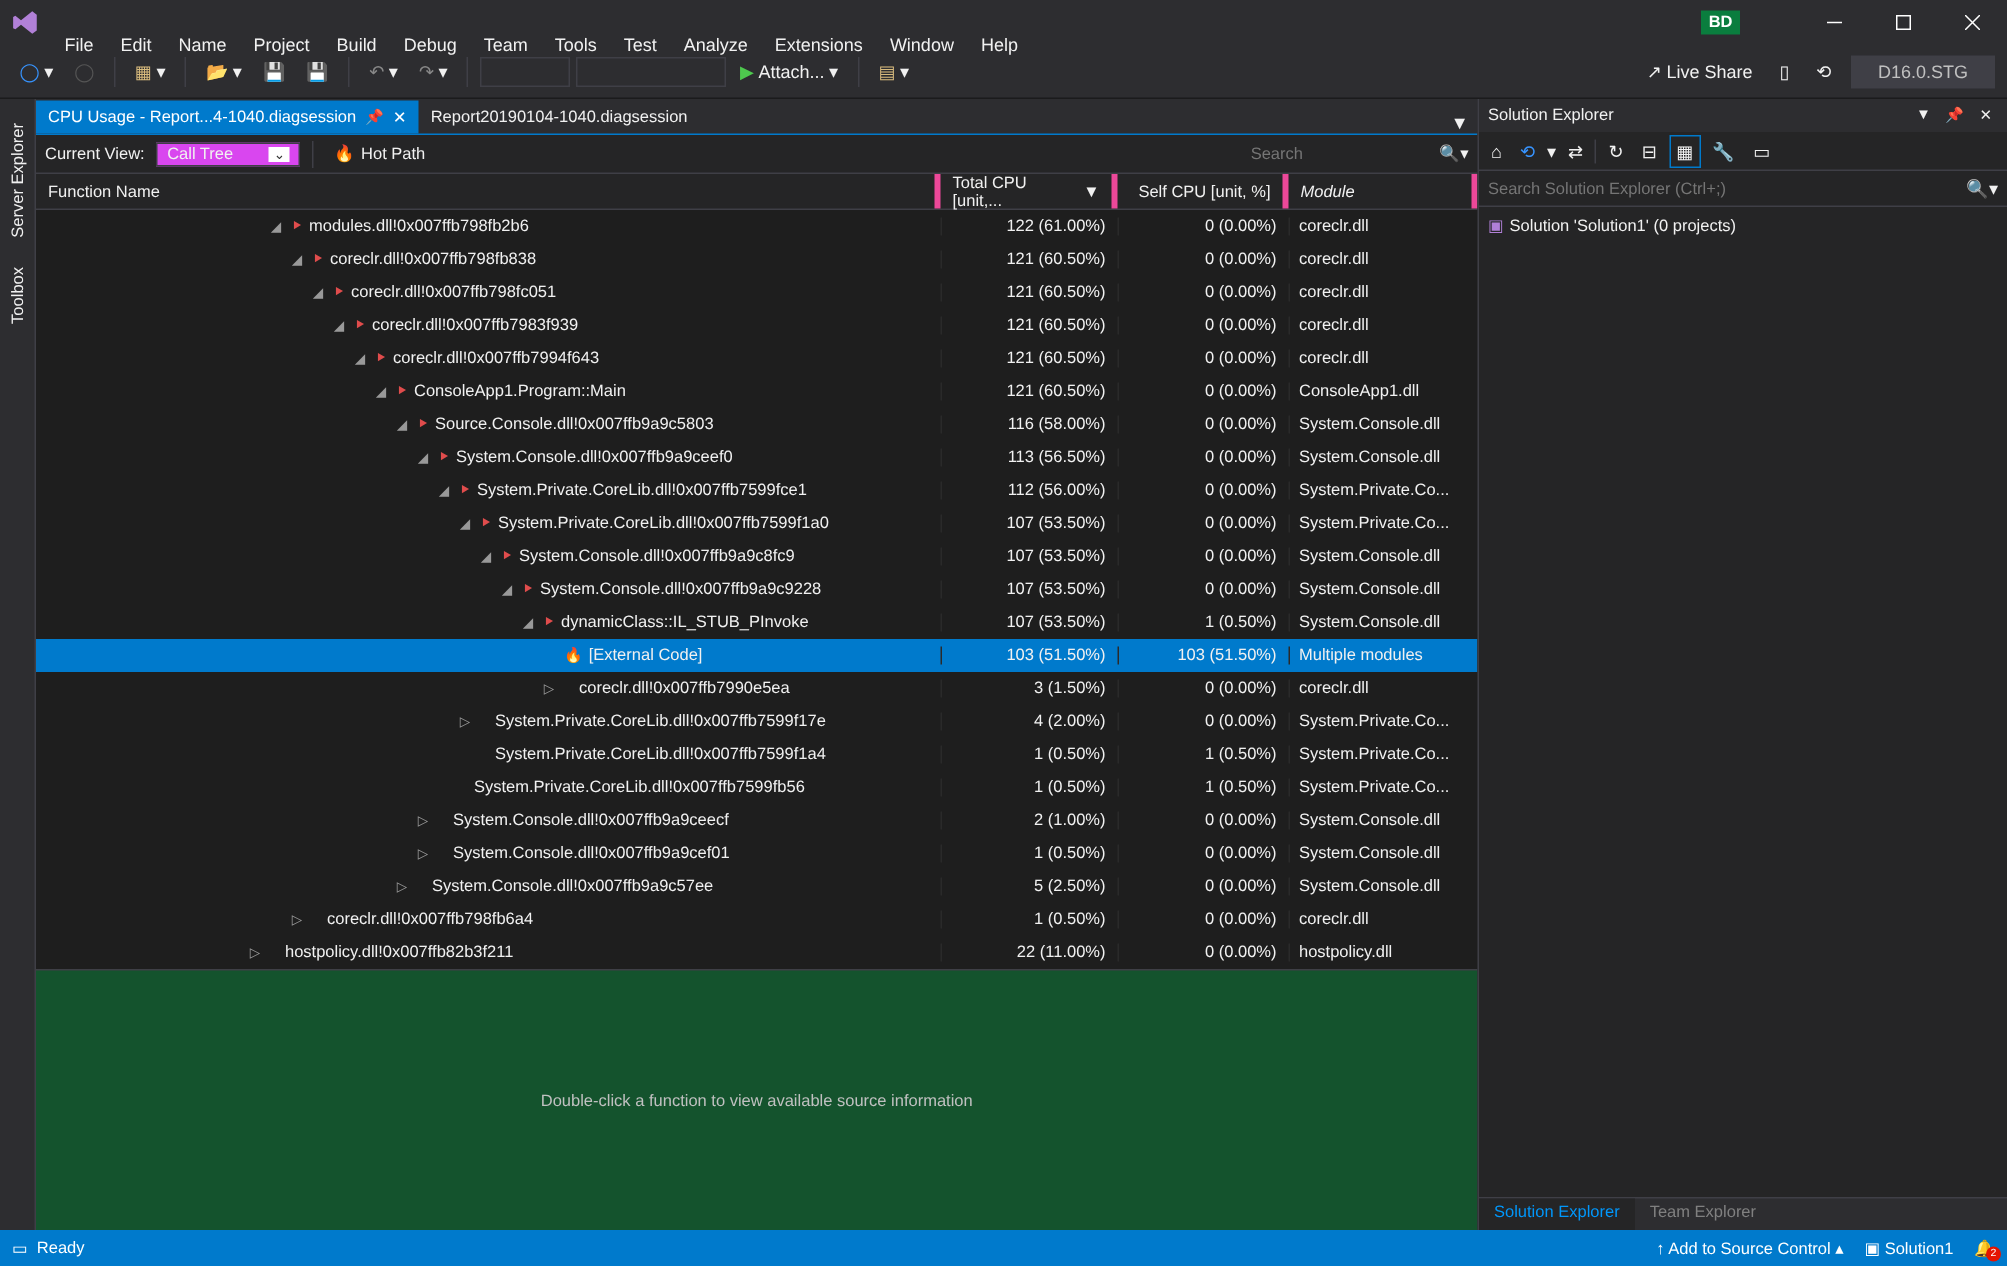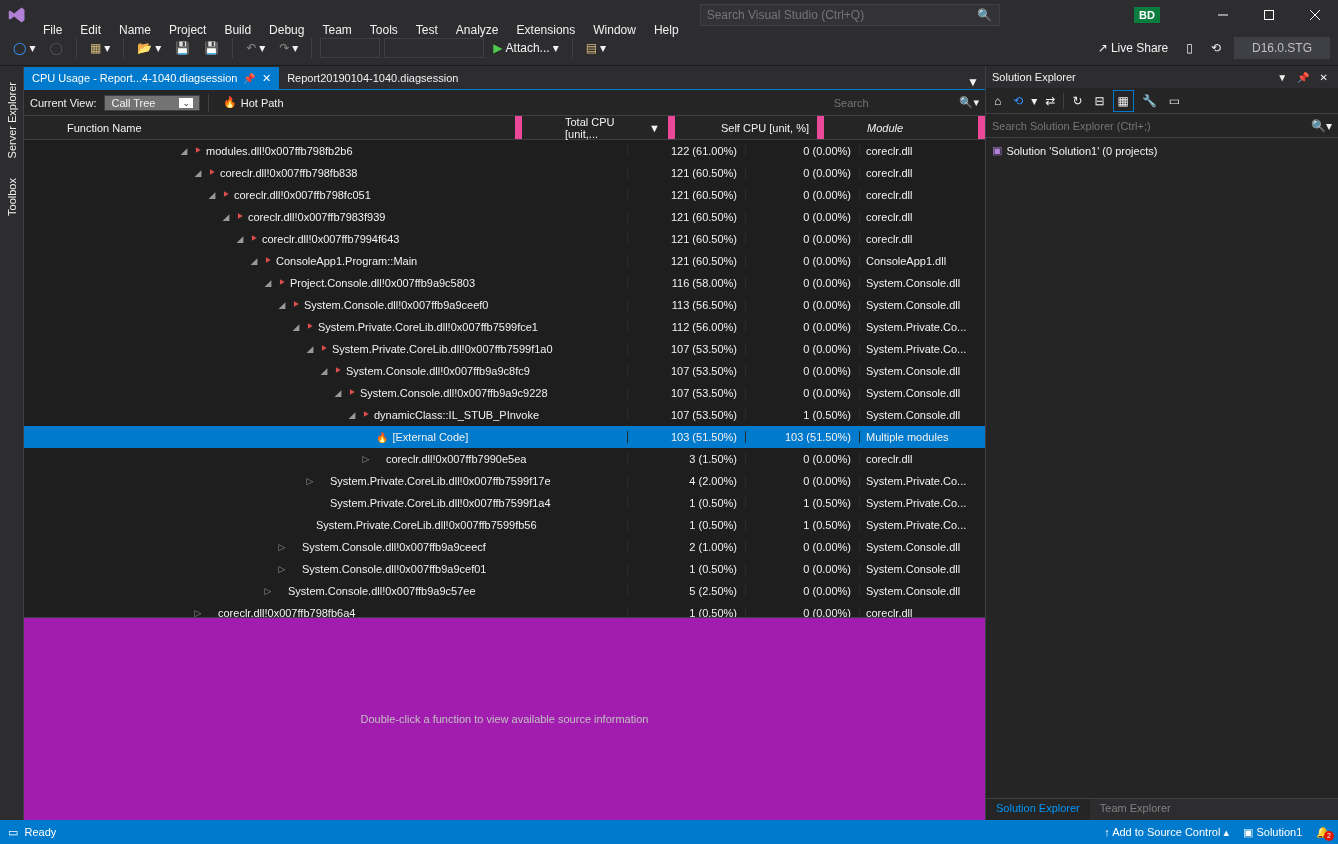--- a/index.html
+++ b/index.html
@@ -21,44 +21,44 @@
 .body { display:flex; height:calc(100% - 30px - 36px - 24px); }
 .leftrail { width:24px; background:#2d2d30; border-right:1px solid #3f3f46; display:flex; flex-direction:column; align-items:center; padding-top:8px; gap:4px; }
 .vtab { writing-mode:vertical-rl; transform:rotate(180deg); padding:8px 2px; color:#f1f1f1; font-size:11px; }
 .main { flex:1; display:flex; flex-direction:column; background:#252526; }
 .doctabs { height:24px; background:#2d2d30; display:flex; align-items:flex-end; border-bottom:1px solid #007acc; }
 .doctab { height:22px; padding:0 8px; display:flex; align-items:center; gap:6px; color:#f1f1f1; font-size:11px; }
 .doctab.active { background:#007acc; color:#fff; }
 .doctab .pin { font-size:10px; }
 .doctab .close { font-size:11px; }
 .viewbar { height:26px; background:#252526; border-bottom:1px solid #3f3f46; display:flex; align-items:center; padding:0 6px; gap:8px; font-size:11px; }
-.viewbar .combo { background:#737373; border:1px solid #3f3f46; padding:1px 6px; display:flex; align-items:center; gap:24px; }
+.viewbar .combo { background:#d946ef; border:1px solid #3f3f46; padding:1px 6px; display:flex; align-items:center; gap:24px; }
 .hotpath { display:flex; align-items:center; gap:4px; padding:2px 6px; }
 .flame { color:#ff8c00; }
 .viewbar .search { margin-left:auto; display:flex; align-items:center; gap:6px; }
 .viewbar .search input { background:transparent; border:none; color:#f1f1f1; outline:none; width:120px; font-size:11px; }
 .gridhead { height:24px; background:#252526; border-bottom:1px solid #3f3f46; display:flex; font-size:11px; }
-.gridhead > div { border-right:7px solid #ec4899; padding:4px 8px; display:flex; align-items:center;margin-left:35px; }
+.gridhead > div { border-right:4px solid #ec4899; padding:4px 8px; display:flex; align-items:center; }
 .col-fn { flex:1; }
 .col-tc { width:118px; justify-content:flex-end; }
 .col-sc { width:114px; justify-content:flex-end; }
 .col-md { width:126px;font-style:italic; }
 .gridbody { flex:1; overflow-y:auto; background:#1e1e1e; }
 .gridbody::-webkit-scrollbar { width:14px; }
 .gridbody::-webkit-scrollbar-track { background:#3e3e42; }
 .gridbody::-webkit-scrollbar-thumb { background:#686868; }
 .row { height:22px; display:flex; align-items:center; font-size:11px; border-bottom:0px solid #2a2a2a; }
 .row.selected { background:#007acc; }
 .row .c-fn { flex:1; display:flex; align-items:center; overflow:hidden; white-space:nowrap; }
 .row .c-tc { width:118px; text-align:right; padding-right:8px; border-left:1px solid #2a2a2a; }
 .row .c-sc { width:114px; text-align:right; padding-right:8px; border-left:1px solid #2a2a2a; }
 .row .c-md { width:126px; padding-left:6px; border-left:1px solid #2a2a2a; overflow:hidden; text-overflow:ellipsis; white-space:nowrap; }
 .expander { width:12px; display:inline-flex; justify-content:center; color:#999; font-size:9px; }
 .fn-icon { color:#e04c4c; font-size:10px; margin:0 4px; }
-.detail { height:203px; border-top:1px solid #3f3f46; background:#a21caf; display:flex; align-items:center; justify-content:center; color:#c0c0c0; font-size:11px; }
+.detail { height:174px; border-top:1px solid #3f3f46; background:#14532d; display:flex; align-items:center; justify-content:center; color:#c0c0c0; font-size:11px; }
 .right-panel { width:353px; background:#252526; border-left:1px solid #3f3f46; display:flex; flex-direction:column; }
 .rp-title { height:22px; background:#2d2d30; display:flex; align-items:center; padding:0 6px; font-size:11px; }
 .rp-title .btns { margin-left:auto; display:flex; gap:2px; }
 .rp-title .btns span { padding:2px 4px; font-size:10px; }
 .rp-toolbar { height:26px; background:#252526; border-bottom:1px solid #3f3f46; display:flex; align-items:center; gap:4px; padding:0 4px; }
 .rp-toolbar .tbtn { padding:3px 4px; }
 .rp-toolbar .tbtn.active { border:1px solid #007acc; }
 .rp-search { height:24px; border-bottom:1px solid #3f3f46; display:flex; align-items:center; padding:0 6px; }
 .rp-search input { flex:1; background:transparent; border:none; color:#f1f1f1; outline:none; font-size:11px; }
 .rp-tree { flex:1; padding:4px 6px; font-size:11px; }
@@ -89,24 +89,20 @@
       <span>Build</span>
       <span>Debug</span>
       <span>Team</span>
       <span>Tools</span>
       <span>Test</span>
       <span>Analyze</span>
       <span>Extensions</span>
       <span>Window</span>
       <span>Help</span>
     </div>
-  <div class="searchbox">
-    <input placeholder="Search Visual Studio (Ctrl+Q)" style="">
-    <span>🔍</span>
-  </div>
   <div class="right">
     <span class="badge-bd">BD</span>
     <div class="winbtn">
         <svg width="10" height="10">
           <path stroke="#fff" d="M0 5h10"></path>
         </svg>
       </div>
     <div class="winbtn">
         <svg width="10" height="10">
           <rect x="0.5" y="0.5" width="9" height="9" fill="none" stroke="#fff"></rect>
@@ -250,21 +246,21 @@
             <span>ConsoleApp1.Program::Main</span>
           </div>
           <div class="c-tc">121 (60.50%)</div>
           <div class="c-sc">0 (0.00%)</div>
           <div class="c-md">ConsoleApp1.dll</div>
         </div>
         <div class="row">
           <div class="c-fn" style="padding-left: 238px;">
             <span class="expander">◢</span>
             <span class="fn-icon">⯈</span>
-            <span>Project.Console.dll!0x007ffb9a9c5803</span>
+            <span>Source.Console.dll!0x007ffb9a9c5803</span>
           </div>
           <div class="c-tc">116 (58.00%)</div>
           <div class="c-sc">0 (0.00%)</div>
           <div class="c-md">System.Console.dll</div>
         </div>
         <div class="row">
           <div class="c-fn" style="padding-left: 252px;">
             <span class="expander">◢</span>
             <span class="fn-icon">⯈</span>
             <span>System.Console.dll!0x007ffb9a9ceef0</span>

